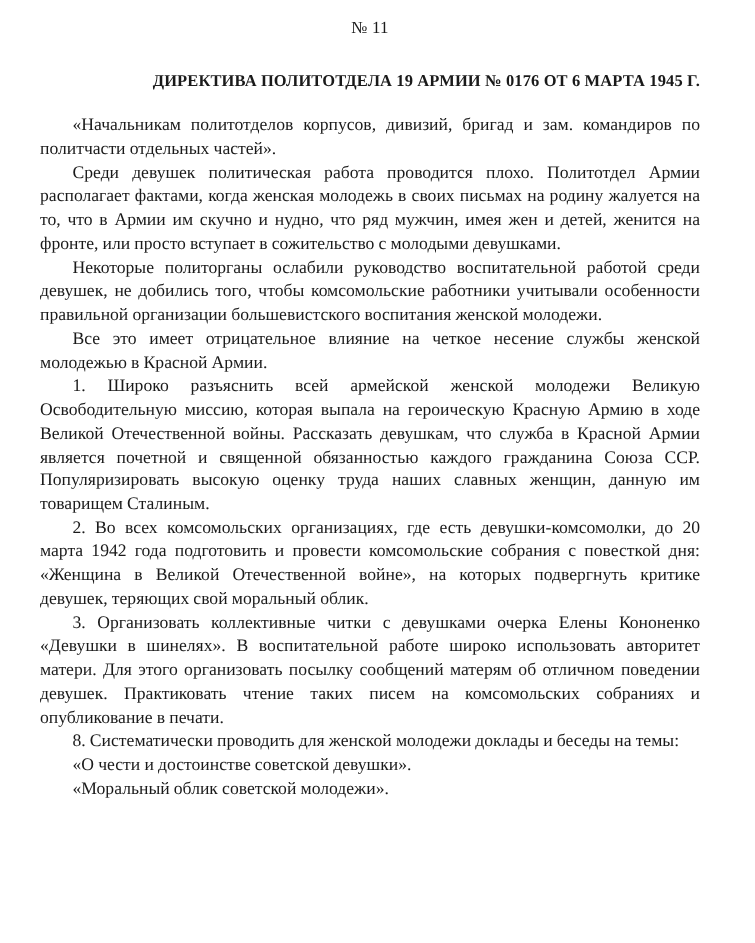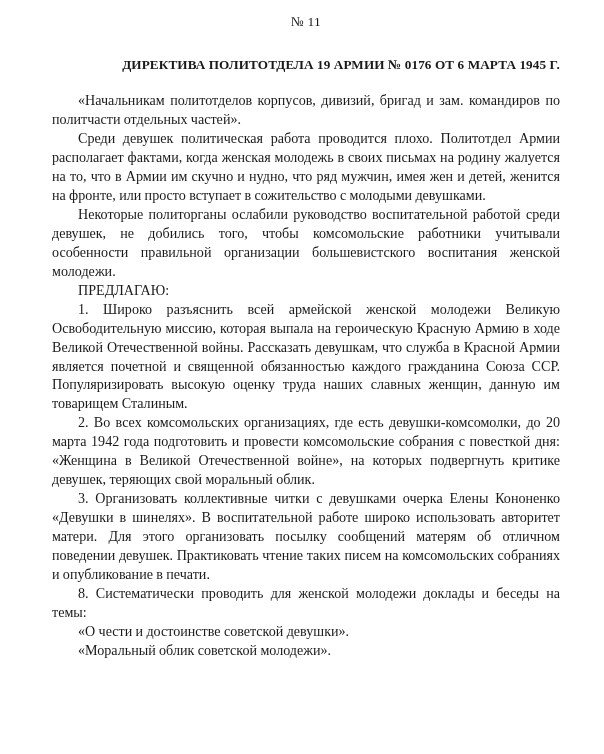--- a/index.html
+++ b/index.html
@@ -12,21 +12,21 @@
     height: 754px;
     font-family: "Liberation Serif", serif;
     color: #1a1a1a;
     overflow: hidden;
   }
   .page {
     position: relative;
     width: 604px;
     height: 754px;
     box-sizing: border-box;
-    padding: 10px 44px 0 52px;
+    padding: 10px 44px 0 32px;
   }
   .page-number {
     text-align: center;
     font-size: 13.5px;
     letter-spacing: 0.2px;
     margin: 4px 0 26px 0;
   }
   .doc-title {
     text-align: right;
     font-weight: bold;
@@ -53,21 +53,21 @@
 <div class="page">
 
   <div class="page-number">№ 11</div>
 
   <div class="doc-title">ДИРЕКТИВА ПОЛИТОТДЕЛА 19 АРМИИ № 0176 ОТ 6 МАРТА 1945 Г.</div>
 
   <div class="body-text">
     <p>«Начальникам политотделов корпусов, дивизий, бригад и зам. командиров по политчасти отдельных частей».</p>
     <p>Среди девушек политическая работа проводится плохо. Политотдел Армии располагает фактами, когда женская молодежь в своих письмах на родину жалуется на то, что в Армии им скучно и нудно, что ряд мужчин, имея жен и детей, женится на фронте, или просто вступает в сожительство с молодыми девушками.</p>
     <p>Некоторые политорганы ослабили руководство воспитательной работой среди девушек, не добились того, чтобы комсомольские работники учитывали особенности правильной организации большевистского воспитания женской молодежи.</p>
-    <p class="propose">ПРЕДЛАГАЮ:</p>
+    <p>Все это имеет отрицательное влияние на четкое несение службы женской молодежью в Красной Армии.</p>
     <p>1. Широко разъяснить всей армейской женской молодежи Великую Освободительную миссию, которая выпала на героическую Красную Армию в ходе Великой Отечественной войны. Рассказать девушкам, что служба в Красной Армии является почетной и священной обязанностью каждого гражданина Союза ССР. Популяризировать высокую оценку труда наших славных женщин, данную им товарищем Сталиным.</p>
     <p>2. Во всех комсомольских организациях, где есть девушки-комсомолки, до 20 марта 1942 года подготовить и провести комсомольские собрания с повесткой дня: «Женщина в Великой Отечественной войне», на которых подвергнуть критике девушек, теряющих свой моральный облик.</p>
     <p>3. Организовать коллективные читки с девушками очерка Елены Кононенко «Девушки в шинелях». В воспитательной работе широко использовать авторитет матери. Для этого организовать посылку сообщений матерям об отличном поведении девушек. Практиковать чтение таких писем на комсомольских собраниях и опубликование в печати.</p>
     <p>8. Систематически проводить для женской молодежи доклады и беседы на темы:</p>
     <p>«О чести и достоинстве советской девушки».</p>
     <p>«Моральный облик советской молодежи».</p>
   </div>
 
 </div>
 

